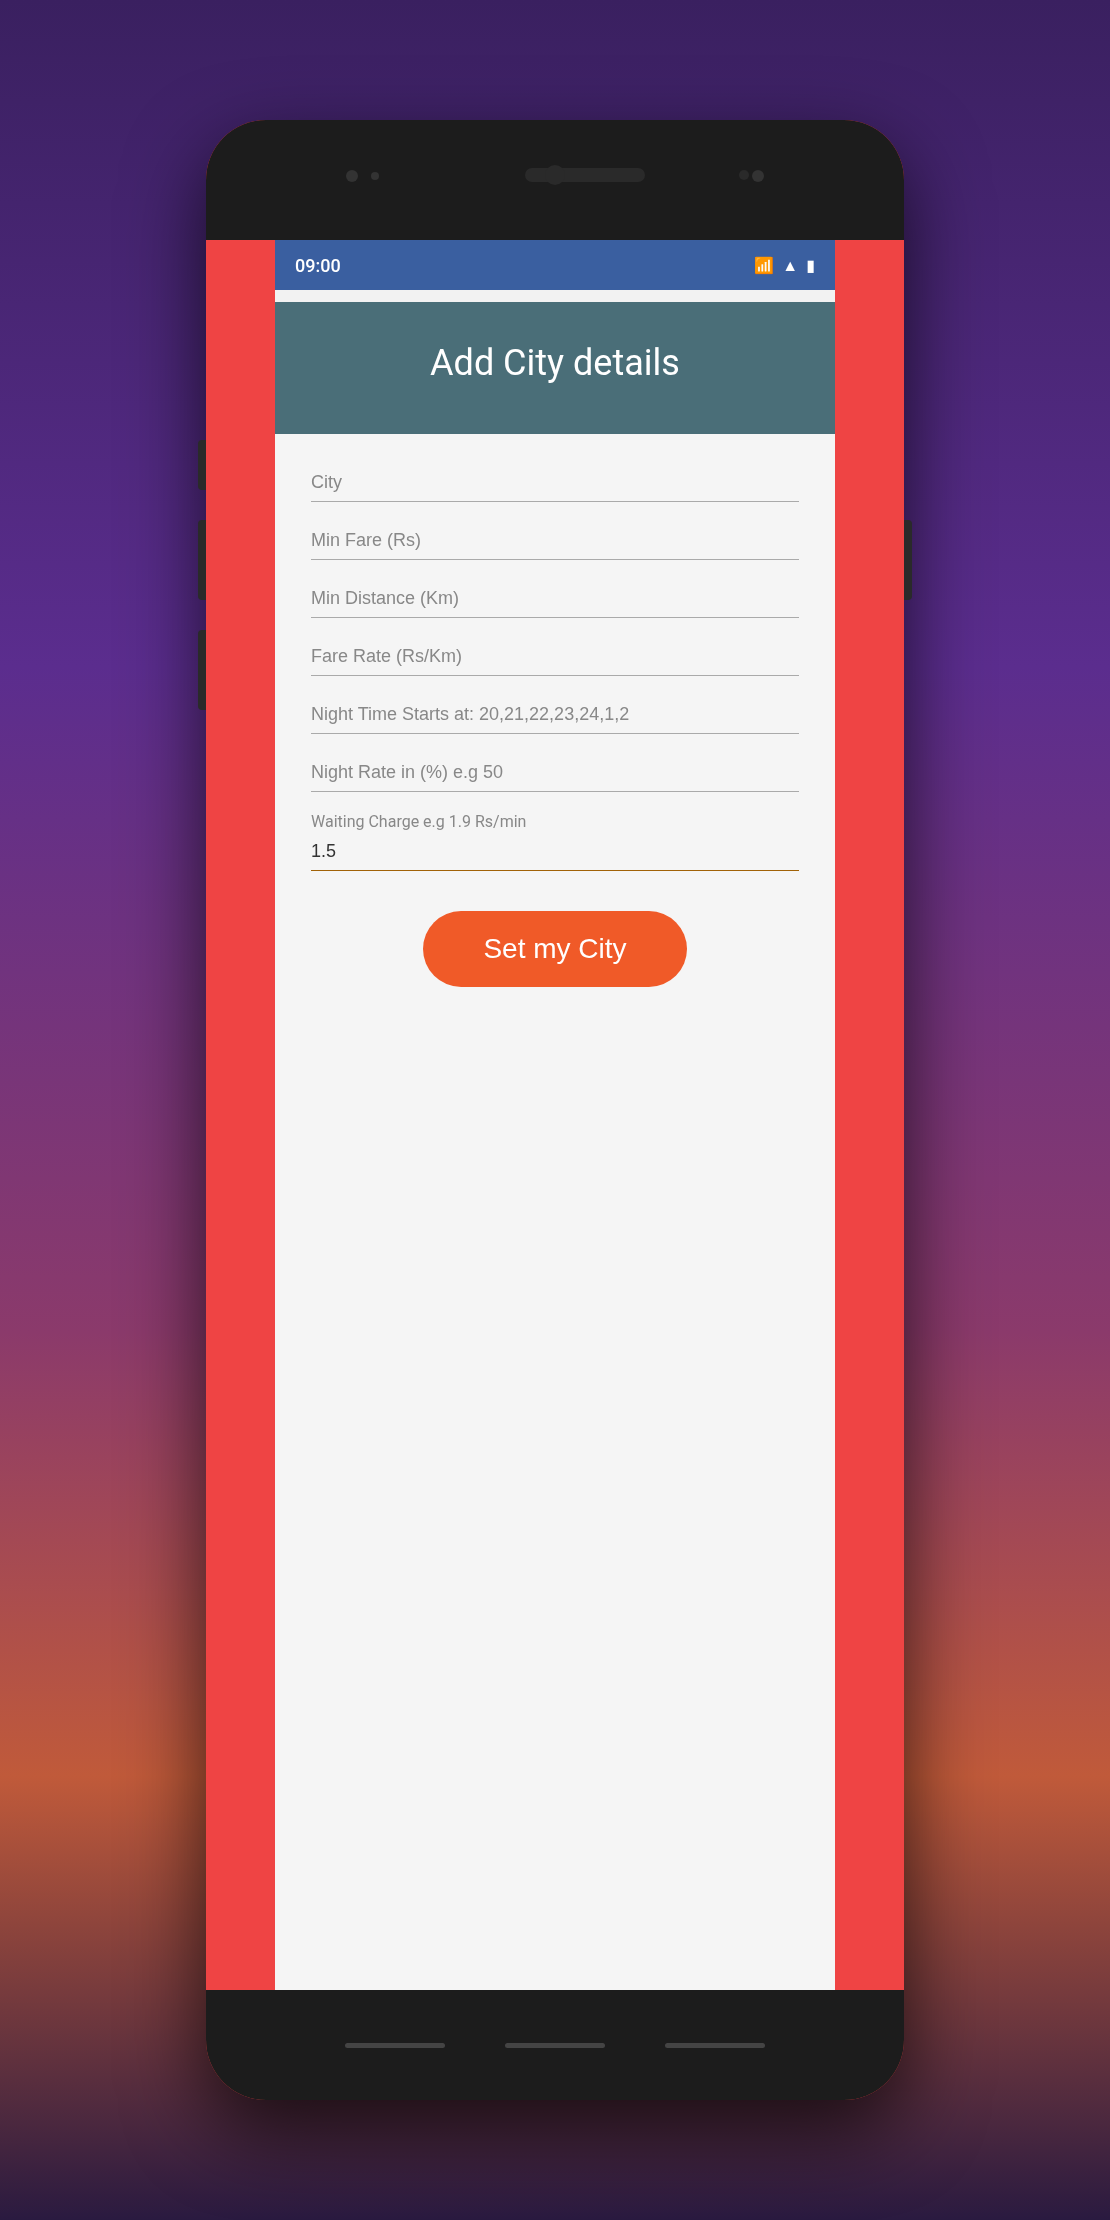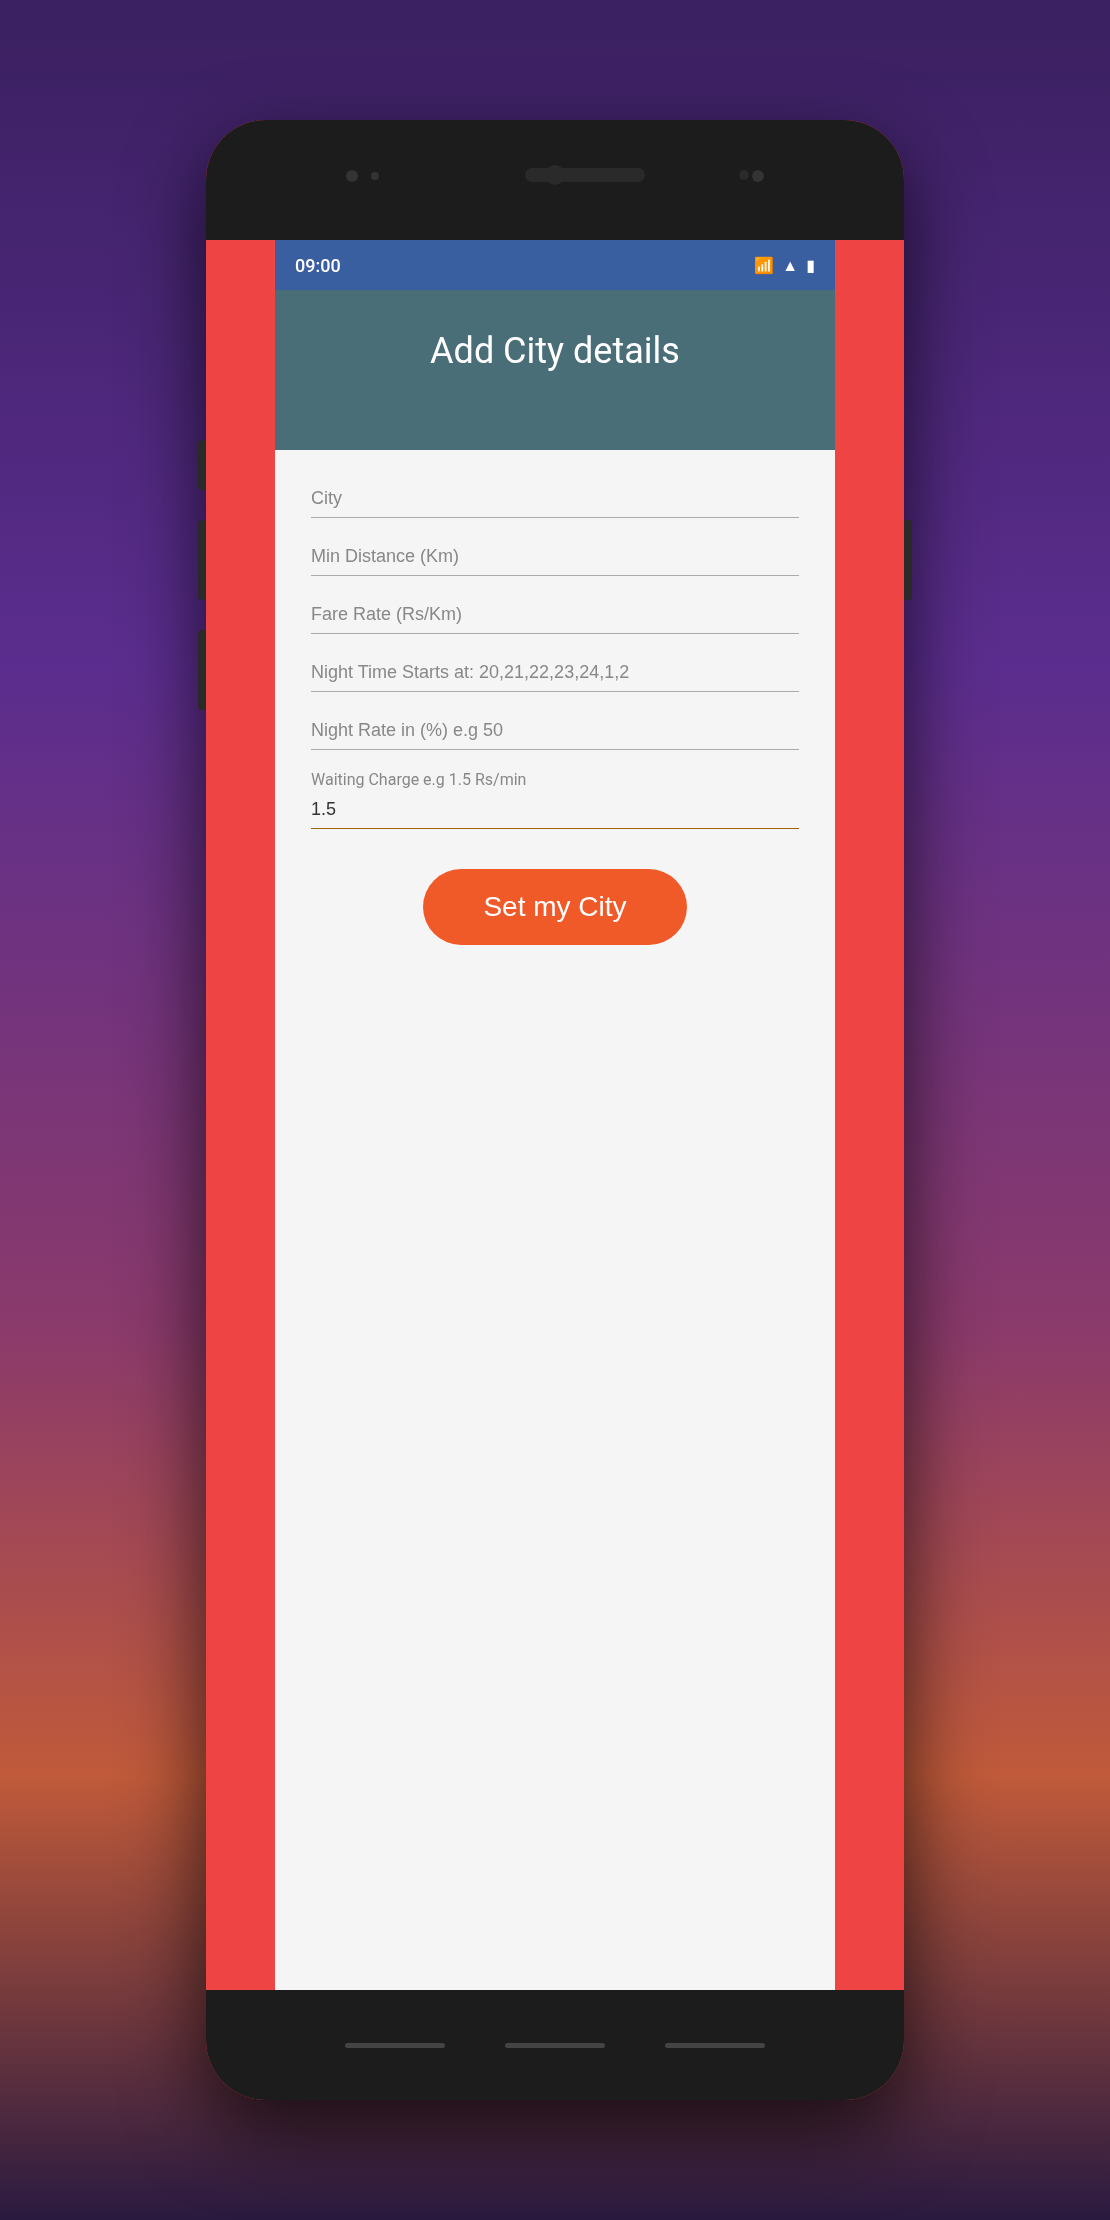--- a/index.html
+++ b/index.html
@@ -122,25 +122,26 @@
     }
 
     .wifi-icon, .signal-icon, .battery-icon {
       color: white;
       font-size: 16px;
     }
 
     
     .app-header {
       background: #4a6e78;
-      padding: 40px 30px 78px;
+      padding: 40px 30px 50px;
       display: flex;
       align-items: flex-start;
       justify-content: center;
       flex-shrink: 0;
+      margin-top: 12px;
     }
 
     .app-title {
       color: white;
       font-size: 36px;
       font-weight: 400;
       text-align: center;
     }
 
     
@@ -302,40 +303,43 @@
     <div class="app-header">
       <h1 class="app-title">Add City details</h1>
     </div>
 
     <div class="content-area">
 
       <div class="form-field">
         <input type="text" placeholder="City" style="">
       </div>
 
+      <div class="form-field">
+        <input type="text" placeholder="Min Fare (Rs)" style="">
+      </div>
 
       <div class="form-field">
         <input type="text" placeholder="Min Distance (Km)" style="">
       </div>
 
       <div class="form-field">
         <input type="text" placeholder="Fare Rate (Rs/Km)" style="">
       </div>
 
       <div class="form-field">
         <input type="text" placeholder="Night Time Starts at: 20,21,22,23,24,1,2" style="">
       </div>
 
 
       <div class="form-field">
         <input type="text" placeholder="Night Rate in (%) e.g 50" style="">
       </div>
 
       <div class="field-with-value">
-        <span class="field-label">Waiting Charge e.g 1.5 Rs/min</span>
+        <span class="field-label">Waiting Charge e.g 1.9 Rs/min</span>
         <input type="text" value="1.5" style="">
       </div>
 
       <button class="set-city-btn">Set my City</button>
 
     </div>
   </div>
 
   <div class="phone-bottom-bezel">
     <div class="nav-indicator"></div>

